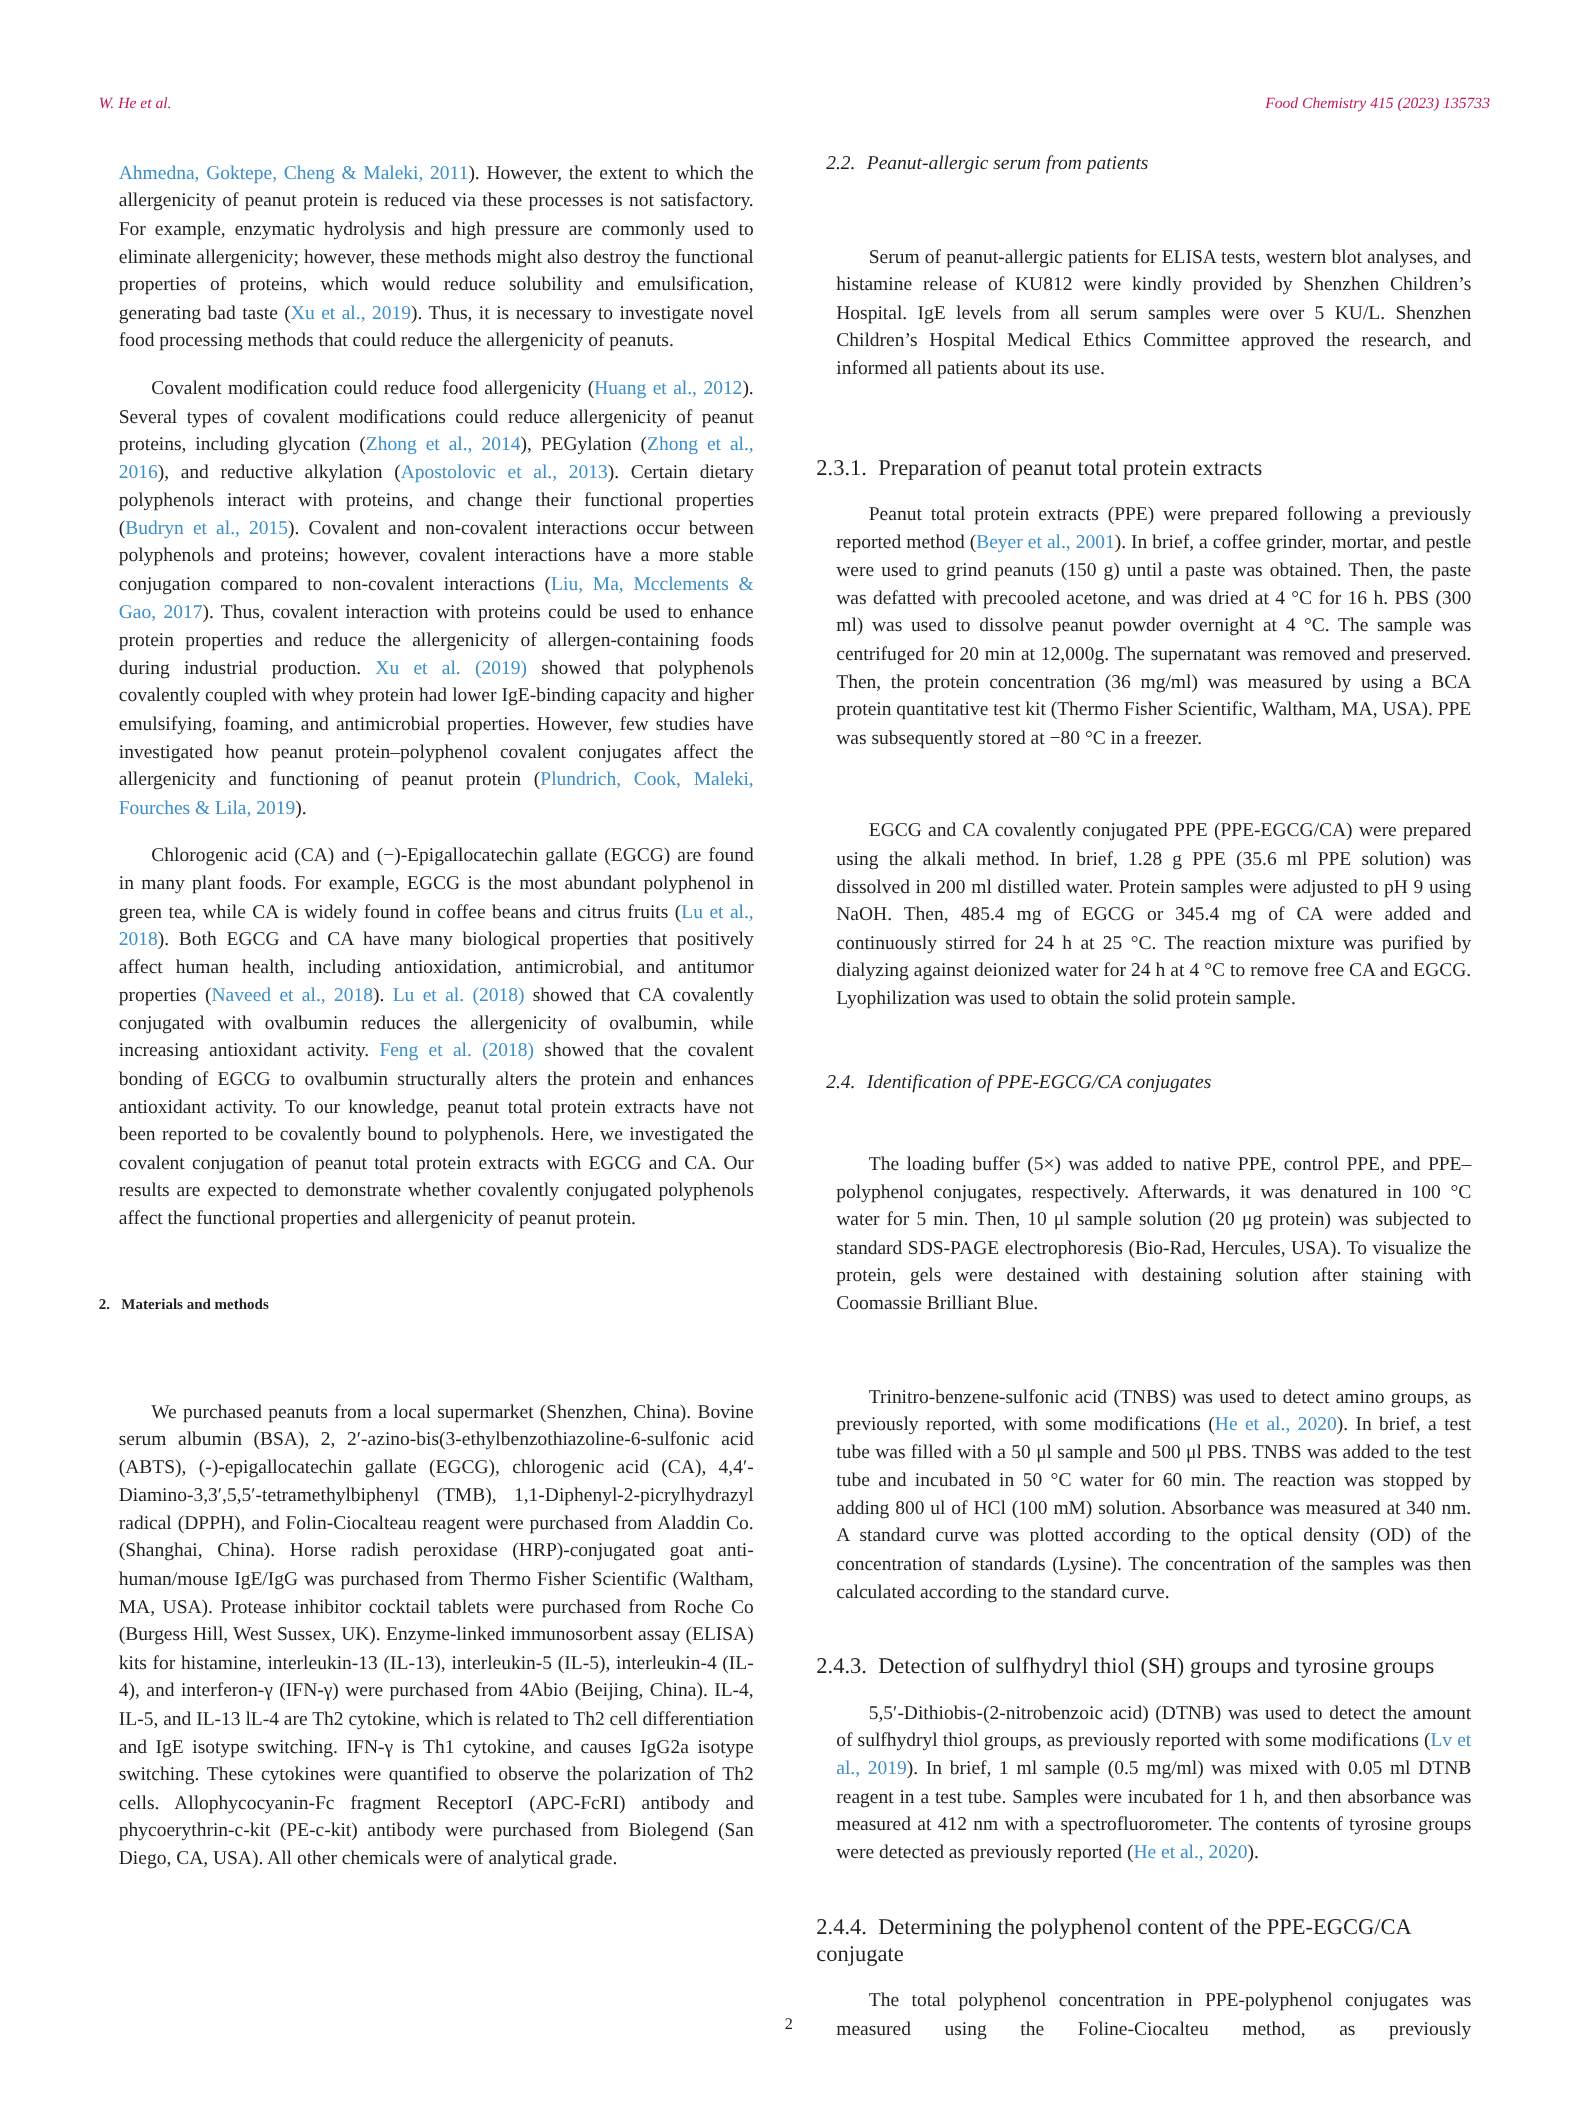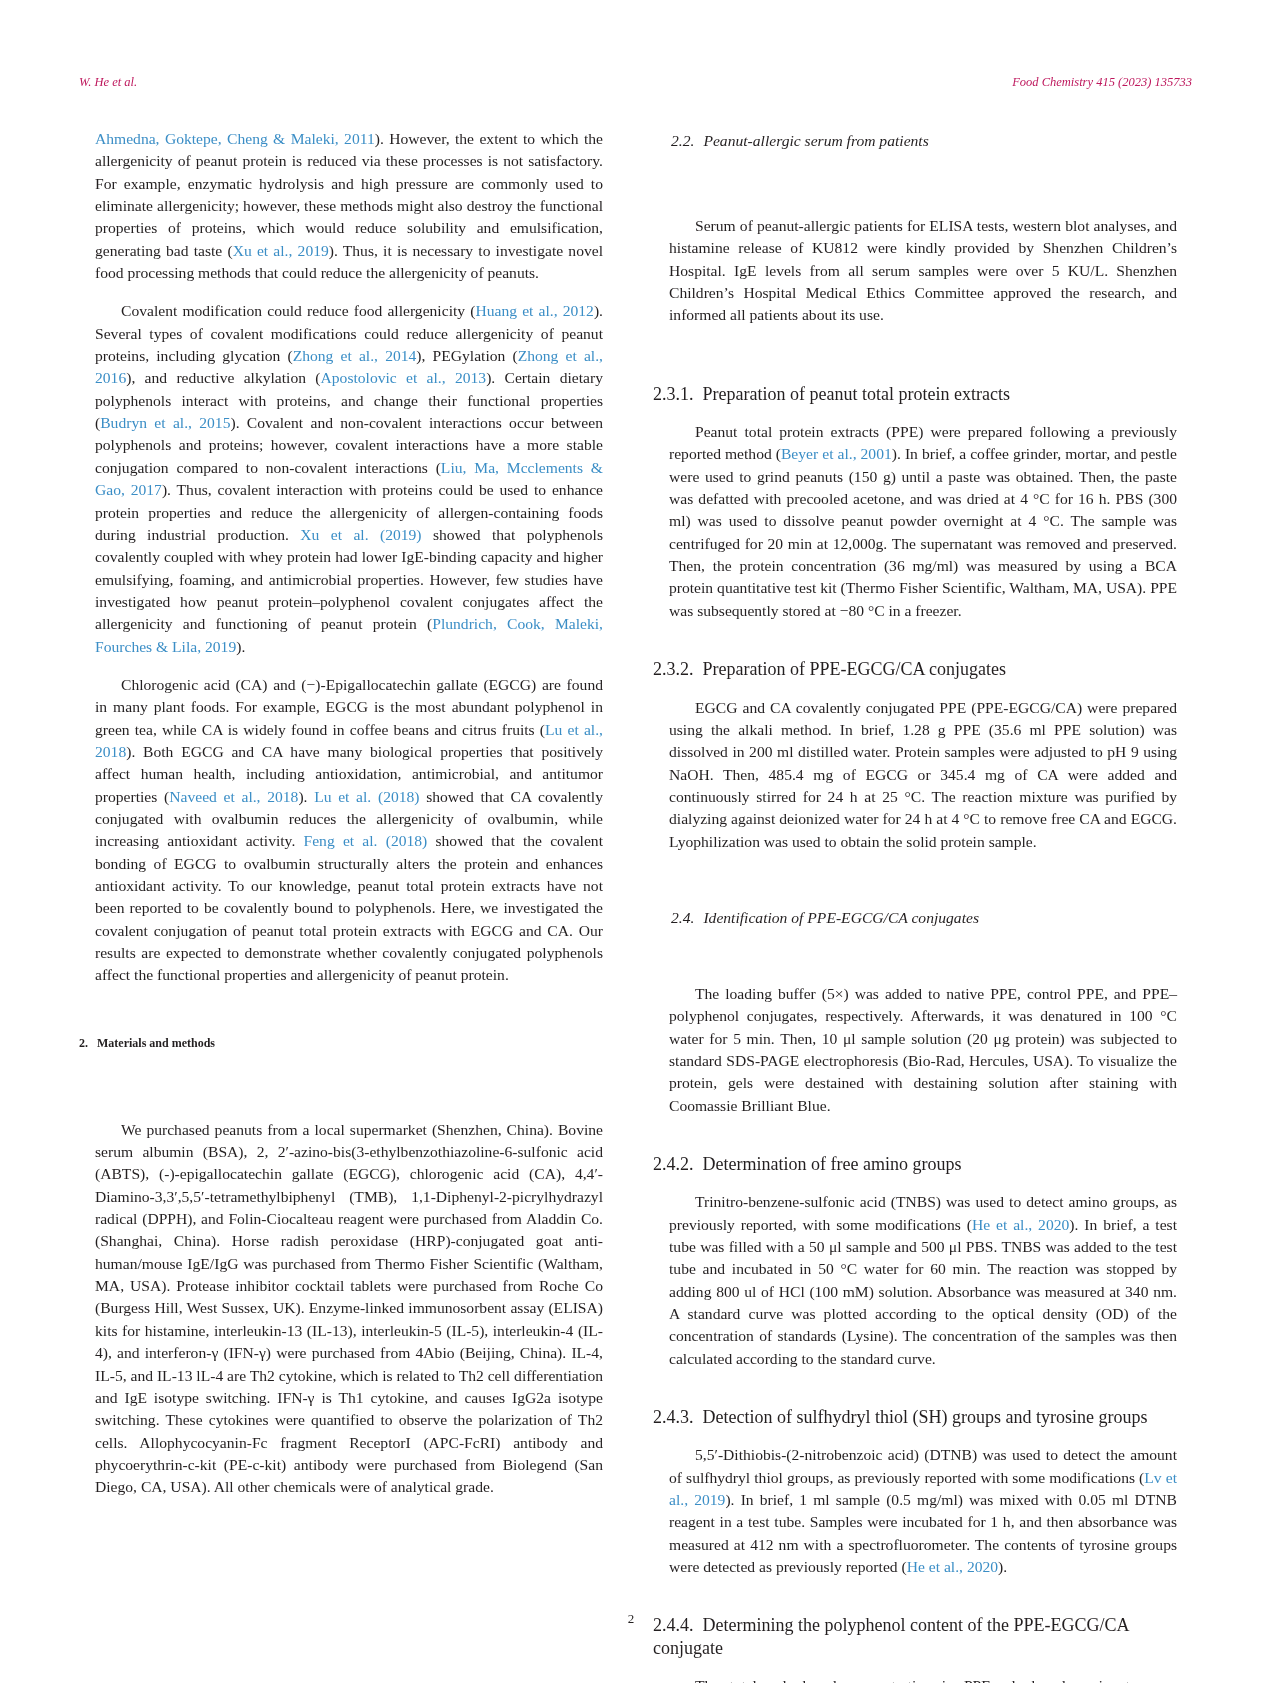--- a/index.html
+++ b/index.html
@@ -8,21 +8,21 @@
   .running-head { position:absolute; top:75px; font-style:italic; font-size:12.5px; color:#be185d; }
   .rh-left { left:79px; }
   .rh-right { right:70px; }
   .col { position:absolute; top:112px; width:540px; font-size:15.6px; line-height:22.35px; }
   .col-left { left:79px; }
   .col-right { left:653px; }
   p { margin:16px; text-align:justify; hyphens:manual; }
   p.indent { text-indent:26px; }
   a, .cite { color:#3b8ec6; text-decoration:none; }
   h2 { font-size:12px; font-weight:bold; margin:0; line-height:22px; }
-  h3 { font-size:15.6px; font-style:italic; font-weight:normal; margin:18px; line-height:22px; }
+  h3 { font-size:15.6px; font-style:italic; font-weight:normal; margin:8px; line-height:22px; }
   h4 { font-size:18px; font-weight:normal; margin:0; line-height:22.35px; }
   .num { display:inline-block; min-width:0; margin-right:9px; }
   .gap-md { height:23px; }
   .page-number { position:absolute; top:1611px; left:0; width:1262px; text-align:center; font-size:13px; }
 </style>
 </head>
 <body>
 
 <div class="running-head rh-left">W. He et al.</div>
 <div class="running-head rh-right">Food Chemistry 415 (2023) 135733</div>
@@ -45,30 +45,28 @@
   <h3><span class="num">2.2.</span><span>Peanut-allergic serum from patients</span></h3>
   <div style="height:29px"></div>
   <p class="indent">Serum of peanut-allergic patients for ELISA tests, western blot analyses, and histamine release of KU812 were kindly provided by Shenzhen Children’s Hospital. IgE levels from all serum samples were over 5 KU/L. Shenzhen Children’s Hospital Medical Ethics Committee approved the research, and informed all patients about its use.</p>
 
   <div style="height:20px"></div>
   <div style="height:20px"></div>
   <h4><span class="num">2.3.1.</span><span>Preparation of peanut total protein extracts</span></h4>
   <p class="indent"><span>Peanut total protein extracts (PPE) were prepared following a previously reported method (</span><a class="cite">Beyer et al., 2001</a><span>). In brief, a coffee grinder, mortar, and pestle were used to grind peanuts (150 g) until a paste was obtained. Then, the paste was defatted with precooled acetone, and was dried at 4 °C for 16 h. PBS (300 ml) was used to dissolve peanut powder overnight at 4 °C. The sample was centrifuged for 20 min at 12,000g. The supernatant was removed and preserved. Then, the protein concentration (36 mg/ml) was measured by using a BCA protein quantitative test kit (Thermo Fisher Scientific, Waltham, MA, USA). PPE was subsequently stored at −80 °C in a freezer.</span></p>
 
   <div style="height:20px"></div>
-  <h4><span class="num">2.3.2.</span><span>Preparation of PPE-EGCG/CA conjugates</span></h4>
   <p class="indent">EGCG and CA covalently conjugated PPE (PPE-EGCG/CA) were prepared using the alkali method. In brief, 1.28 g PPE (35.6 ml PPE solution) was dissolved in 200 ml distilled water. Protein samples were adjusted to pH 9 using NaOH. Then, 485.4 mg of EGCG or 345.4 mg of CA were added and continuously stirred for 24 h at 25 °C. The reaction mixture was purified by dialyzing against deionized water for 24 h at 4 °C to remove free CA and EGCG. Lyophilization was used to obtain the solid protein sample.</p>
 
   <div style="height:20px"></div>
   <h3><span class="num">2.4.</span><span>Identification of PPE-EGCG/CA conjugates</span></h3>
   <div style="height:20px"></div>
   <p class="indent">The loading buffer (5×) was added to native PPE, control PPE, and PPE–polyphenol conjugates, respectively. Afterwards, it was denatured in 100 °C water for 5 min. Then, 10 μl sample solution (20 μg protein) was subjected to standard SDS-PAGE electrophoresis (Bio-Rad, Hercules, USA). To visualize the protein, gels were destained with destaining solution after staining with Coomassie Brilliant Blue.</p>
 
   <div style="height:20px"></div>
-  <h4><span class="num">2.4.2.</span><span>Determination of free amino groups</span></h4>
   <p class="indent"><span>Trinitro-benzene-sulfonic acid (TNBS) was used to detect amino groups, as previously reported, with some modifications (</span><a class="cite">He et al., 2020</a><span>). In brief, a test tube was filled with a 50 μl sample and 500 μl PBS. TNBS was added to the test tube and incubated in 50 °C water for 60 min. The reaction was stopped by adding 800 ul of HCl (100 mM) solution. Absorbance was measured at 340 nm. A standard curve was plotted according to the optical density (OD) of the concentration of standards (Lysine). The concentration of the samples was then calculated according to the standard curve.</span></p>
 
   <div style="height:20px"></div>
   <h4><span class="num">2.4.3.</span><span>Detection of sulfhydryl thiol (SH) groups and tyrosine groups</span></h4>
   <p class="indent"><span>5,5′-Dithiobis-(2-nitrobenzoic acid) (DTNB) was used to detect the amount of sulfhydryl thiol groups, as previously reported with some modifications (</span><a class="cite">Lv et al., 2019</a><span>). In brief, 1 ml sample (0.5 mg/ml) was mixed with 0.05 ml DTNB reagent in a test tube. Samples were incubated for 1 h, and then absorbance was measured at 412 nm with a spectrofluorometer. The contents of tyrosine groups were detected as previously reported (</span><a class="cite">He et al., 2020</a><span>).</span></p>
 
   <div style="height:20px"></div>
   <h4><span class="num">2.4.4.</span><span>Determining the polyphenol content of the PPE-EGCG/CA conjugate</span></h4>
   <p class="indent" style="text-align-last:justify">The total polyphenol concentration in PPE-polyphenol conjugates was measured using the Foline-Ciocalteu method, as previously</p>
 </div>

